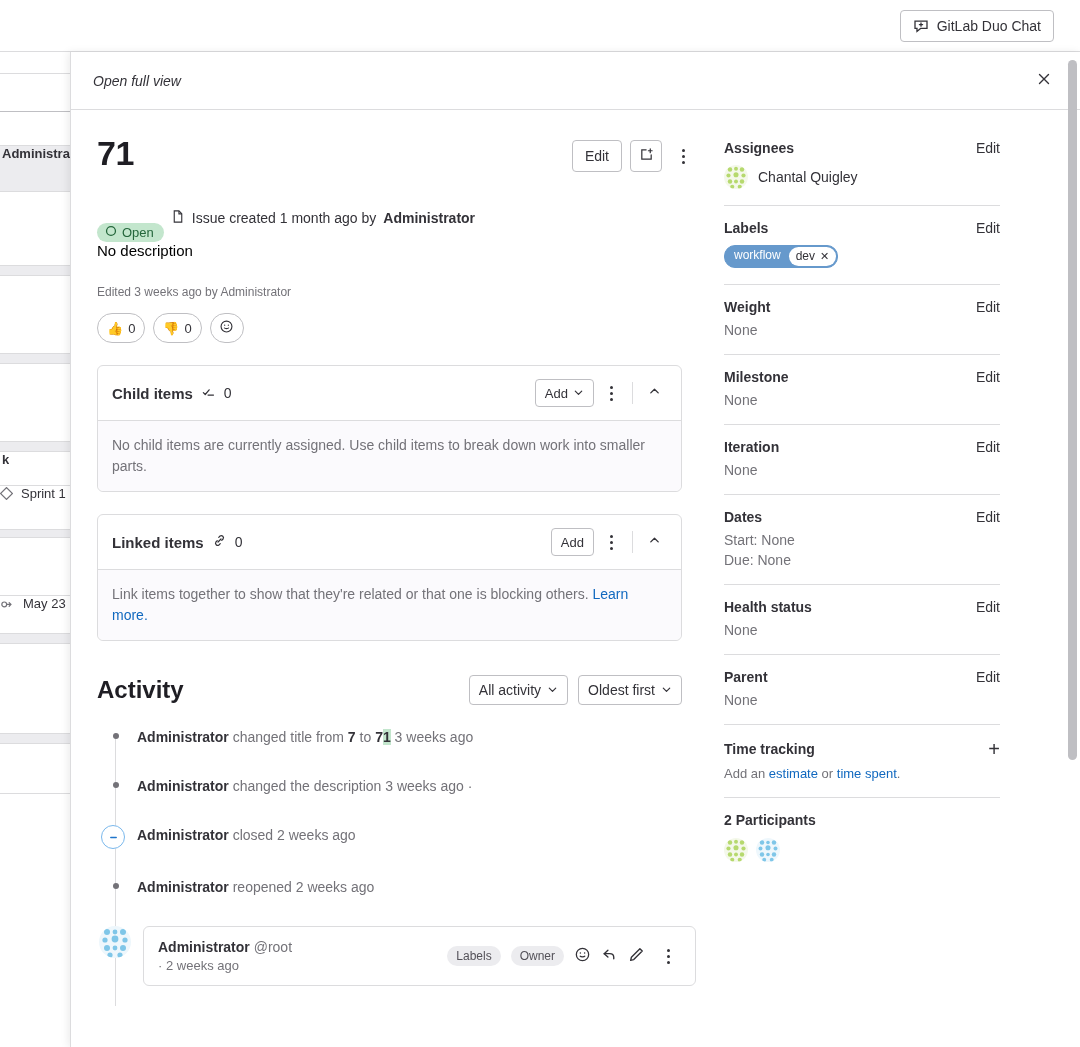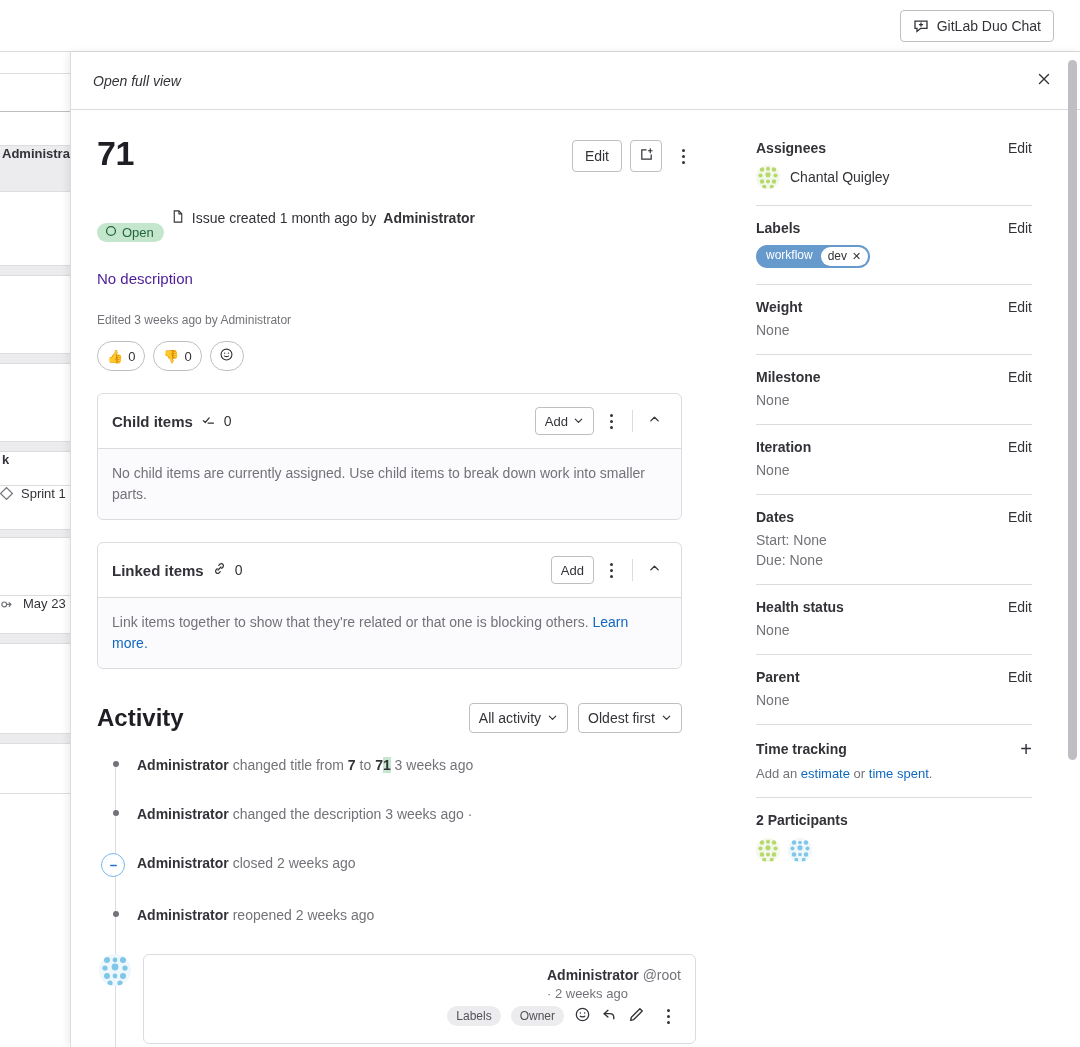--- a/index.html
+++ b/index.html
@@ -58,21 +58,21 @@
   .close-btn {
     width: 28px; height: 28px; display: flex;
     align-items: center; justify-content: center;
     background: none; border: none; cursor: pointer; color: #333238;
   }
 
   .drawer-scroll {
     position: absolute; top: 58px; left: 0; right: 0; bottom: 0;
     overflow: hidden;
   }
-  .cols { display: flex; padding: 0 0 0 0; gap: 32px; }
+  .cols { display: flex; padding: 0 0 0 0; }
   .col-main { width: 625px; padding: 26px 0 0 26px; }
   .col-side { width: 330px; padding: 30px 26px 0 28px; }
 
   
   .title-row { display: flex; align-items: flex-start; justify-content: space-between; }
   .issue-title { font-size: 34px; font-weight: 700; line-height: 1; color: #1f1e24; letter-spacing: -.5px; }
   .title-actions { display: flex; align-items: center; gap: 8px; padding-top: 4px; }
   .btn {
     height: 32px; padding: 0 12px;
     border: 1px solid #bfbfc3; border-radius: 4px;
@@ -91,21 +91,21 @@
   
   .meta-row { display: flex; align-items: center; gap: 7px; margin-top: 22px; font-size: 14px; color: #333238; }
   .badge-open {
     display: inline-flex; align-items: center; gap: 5px;
     background: #c3e6cd; color: #24663b;
     border-radius: 12px; padding: 2px 10px 2px 8px;
     font-size: 13px; font-weight: 400; margin-top: 29px;
   }
   .meta-strong { font-weight: 700; }
 
-  .no-desc { margin-top: 28px; font-size: 15px; color: #4c1d95; }
+  .no-desc { font-size: 15px; color: #000000; }
   .edited { margin-top: 26px; font-size: 12px; color: #737278; }
 
   .reactions { display: flex; gap: 8px; margin-top: 14px; }
   .react-btn {
     height: 30px; min-width: 44px; padding: 0 9px;
     border: 1px solid #bfbfc3; border-radius: 15px;
     background: #fff; display: inline-flex; align-items: center; gap: 5px;
     font-size: 13px; color: #333238; cursor: pointer;
   }
   .react-btn.round { width: 34px; min-width: 34px; justify-content: center; padding: 0; }
@@ -154,21 +154,21 @@
   .tl-text { font-size: 14px; color: #737278; line-height: 1.5; }
   .tl-text b { color: #333238; font-weight: 700; }
   .tl-text .mono-old { color: #333238; font-weight: 700; }
   .tl-text .mono-new { color: #333238; font-weight: 700; }
   .hl-add { background: #c3e6cd; }
   .compare-row { display: flex; align-items: center; gap: 6px; margin-top: 4px; font-size: 13px; }
 
   .note { position: relative; display: flex; gap: 12px; }
   .note-avatar { width: 32px; height: 32px; border-radius: 50%; flex: 0 0 32px; margin-left: 2px; }
   .note-box { flex: 1; border: 1px solid #dcdcde; border-radius: 6px; background: #fff; padding: 12px 14px; }
-  .note-head { display: flex; align-items: flex-end; justify-content: space-between; flex-direction: column; }
+  .note-head { display: flex; align-items: center; justify-content: space-between; }
   .note-author { font-size: 14px; }
   .note-author b { color: #333238; font-weight: 700; }
   .note-author span.handle { color: #737278; }
   .note-time { font-size: 13px; color: #737278; margin-top: 3px; }
   .note-actions { display: flex; align-items: center; gap: 10px; }
   .pill {
     background: #ececef; color: #535158; border-radius: 12px;
     font-size: 12px; padding: 3px 9px;
   }
   .icon-btn { background: none; border: none; cursor: pointer; color: #333238;

